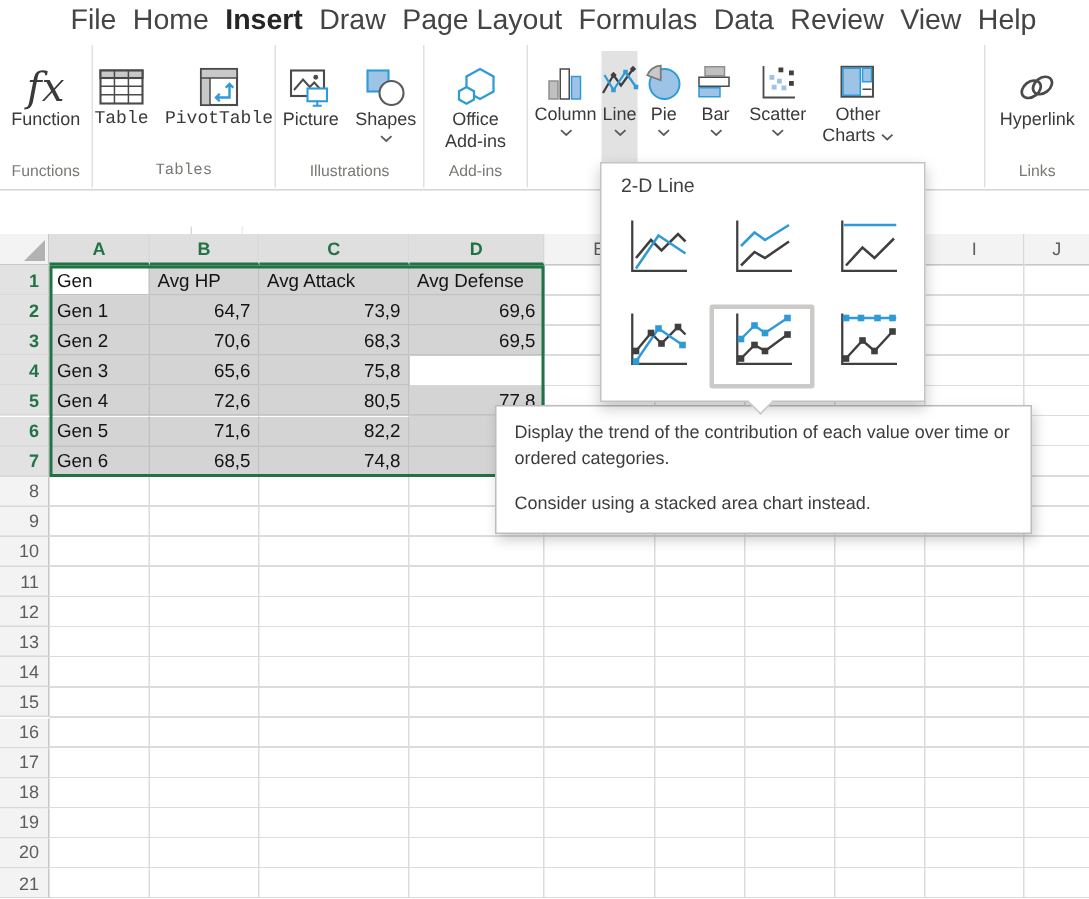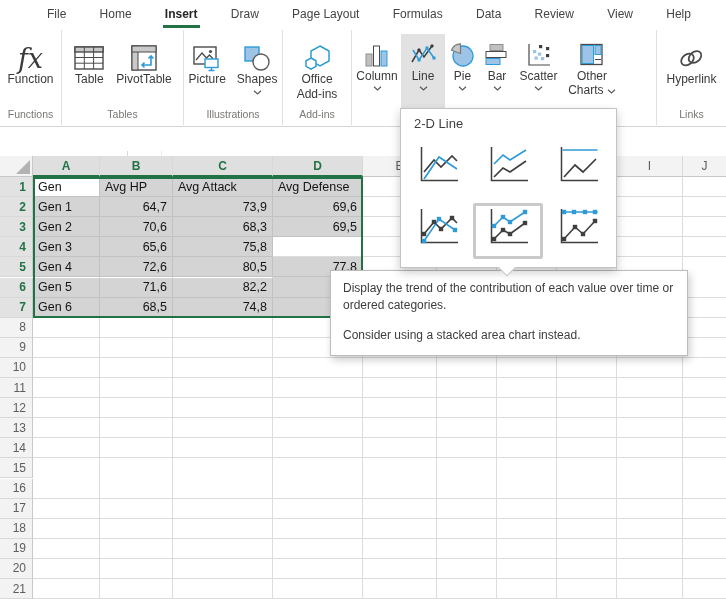--- a/index.html
+++ b/index.html
@@ -3,50 +3,50 @@
 <meta charset="utf-8">
 <style>
   * { box-sizing: border-box; margin: 0; padding: 0; }
   html,body { background:#fff; }
   .app { position:relative; width:726px; height:599px; background:#fff; overflow:hidden;
          font-family:"Liberation Sans", sans-serif; color:#3b3a39; }
 
   
   .menubar { position:absolute; top:0; left:0; width:726px; height:28px; display:flex;
              align-items:center; justify-content:space-between; padding:0 34px 0 46px;
-             font-size:12px; color:#444; background:#fff; }
+             font-size:19px; color:#444; background:#fff; }
   .mtab { position:relative; padding:4px 1px; cursor:default; white-space:nowrap; }
   .mtab.active { color:#262626; font-weight:600; }
   .mtab.active::after { content:""; position:absolute; left:-1px; right:-1px; bottom:-3px;
                         height:3px; background:var(--green,#217346); }
 
   
   .ribbon { position:absolute; top:28px; left:0; width:726px; height:99px; background:#fff;
             border-bottom:1px solid #d6d4d2; }
   .rgroup { position:absolute; top:2px; bottom:1px; border-right:1px solid #e2e0de; }
   .g-functions { left:0; width:62px; }
-  .g-tables { left:62px; width:122px; }
+  .g-tables { left:62px; width:122px;font-family:Liberation Mono, monospace; }
   .g-illustrations { left:184px; width:99px; }
   .g-addins { left:283px; width:69px; }
   .g-charts { left:352px; width:305px; }
   .g-links { left:657px; width:69px; border-right:none; }
   .grouplabel { position:absolute; bottom:5px; left:0; right:0; text-align:center;
                 font-size:10.5px; color:#7a7874; }
   .btnrow { display:flex; justify-content:center; align-items:flex-start; gap:3px; padding-top:2px; }
   .bigbtn { display:flex; flex-direction:column; align-items:center; padding:2px 4px;
             font-size:12px; color:#3b3a39; text-align:center; line-height:1.25; }
   .bigbtn .ic { height:38px; display:flex; align-items:flex-end; justify-content:center; }
   .fxglyph { font-family:"DejaVu Serif", serif; font-style:italic; font-size:27px; color:#3a3a3a; line-height:1; }
   .chev { margin-top:3px; }
   .chartbtn { display:flex; flex-direction:column; align-items:center; padding-top:7px;
               font-size:12px; height:76px; margin-top:2px; line-height:1.2; text-align:center; }
   .chartbtn .ic { height:28px; display:flex; align-items:center; }
   .chartbtn.hl { background:#e2e2e2; }
   .g-charts .btnrow { gap:1px; padding-left:2px; justify-content:flex-start; }
-  .w-col{width:46px}.w-line{width:44px}.w-pie{width:33px}.w-bar{width:34px}
+  .w-col{width:46px}.w-line{width:24px}.w-pie{width:33px}.w-bar{width:34px}
   .w-area{width:40px}.w-scatter{width:47px}.w-other{width:58px}
 
   
   .formulabar { position:absolute; top:127px; left:0; width:726px; height:29px; display:flex;
                 align-items:stretch; background:#fff; border-bottom:1px solid #0f172a;margin-top:24px; }
   .namebox { width:128px; border-right:1px solid #d9d9d9; display:flex; align-items:center;
              justify-content:space-between; padding:0 9px 0 7px; font-size:12px; color:#444; }
   .fxbtn { width:34px; display:flex; align-items:center; justify-content:center;
            font-family:"DejaVu Serif", serif; font-style:italic; font-size:14px; color:#555;
            border-right:1px solid #ececec; }

